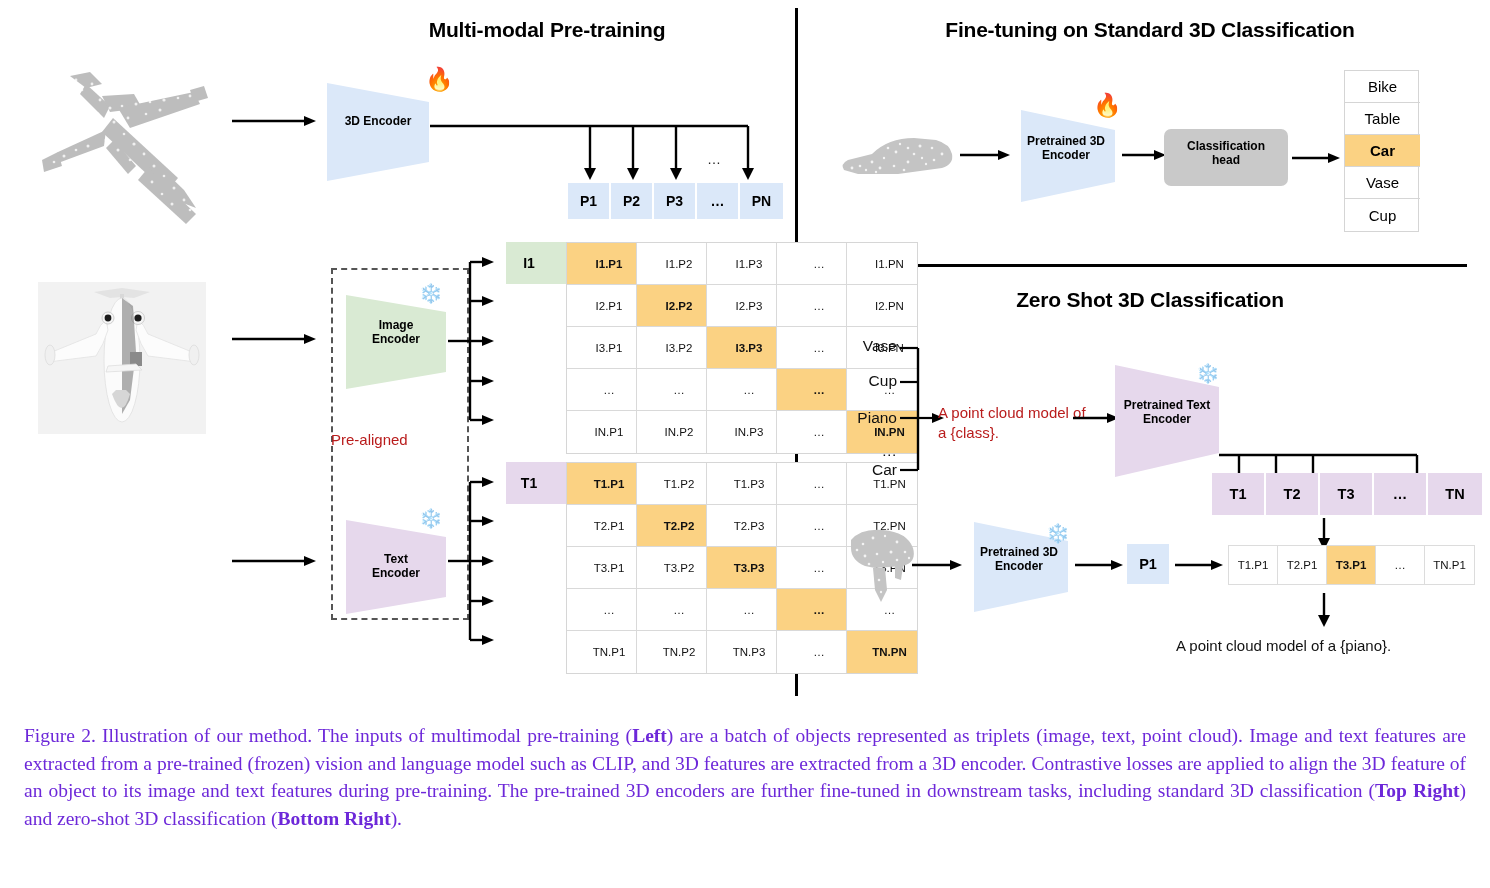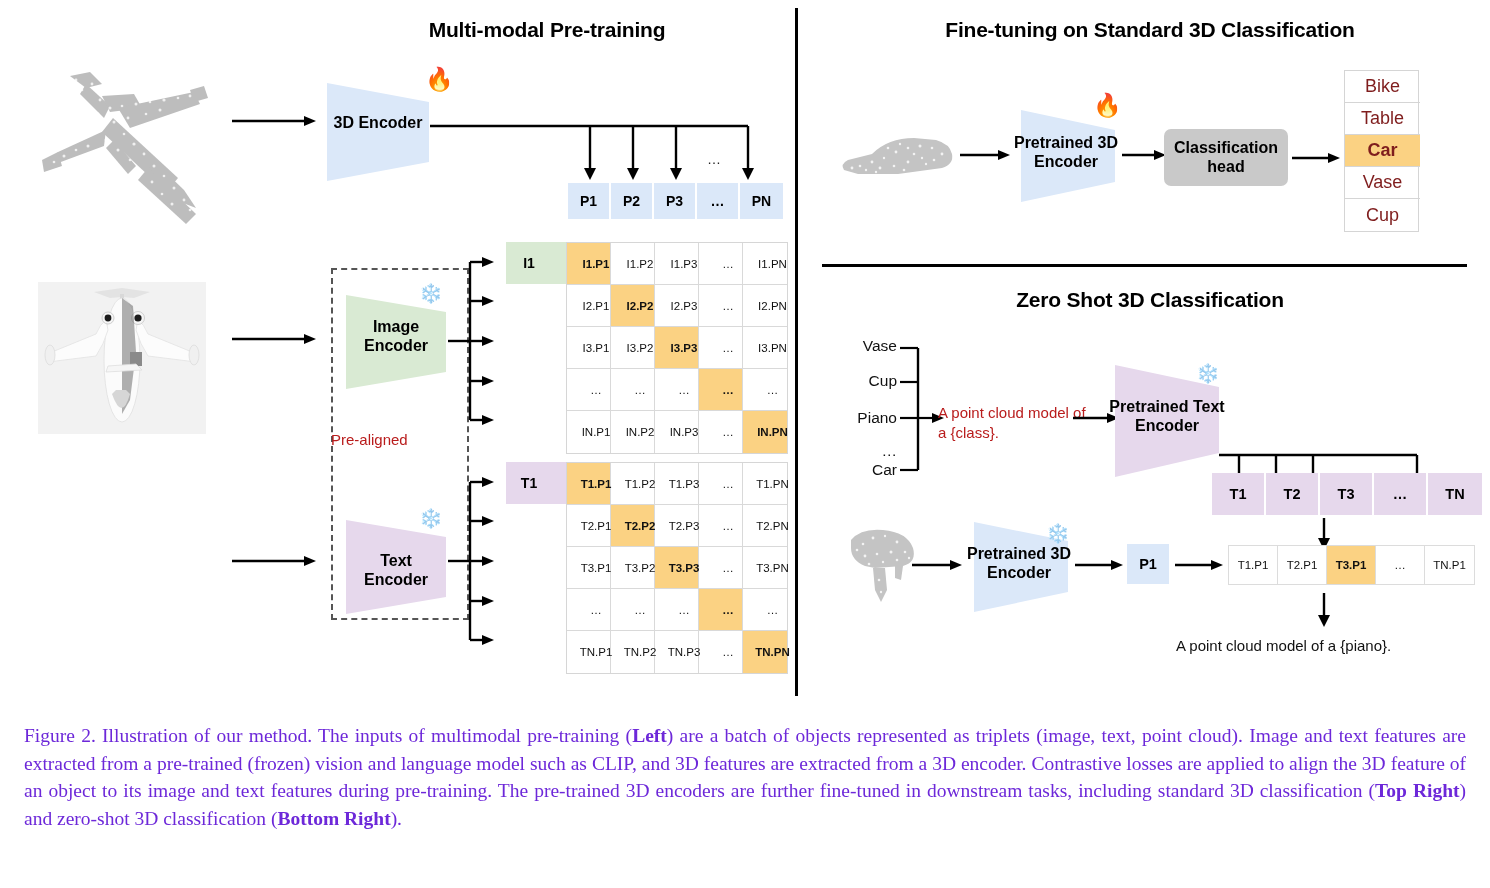--- a/index.html
+++ b/index.html
@@ -1,36 +1,36 @@
 <!DOCTYPE html>
 <html><head>
 <meta charset="utf-8">
 <style>
   html,body{margin:0;padding:0;background:#ffffff;}
   body{width:1490px;height:888px;position:relative;font-family:"Liberation Sans",sans-serif;overflow:hidden;}
   .fig{position:absolute;left:0;top:0;width:1490px;height:888px;text-decoration:underline;}
   .abs{position:absolute;}
   .ttl{font-weight:bold;font-size:21px;color:#000;text-align:center;font-family:"Liberation Sans",sans-serif;letter-spacing:-0.2px;}
-  .encLbl{font-weight:bold;font-size:16px;color:#000;text-align:center;line-height:1.18;pointer-events:none;}
+  .encLbl{font-weight:bold;font-size:12px;color:#000;text-align:center;line-height:1.18;pointer-events:none;}
   .cellTxt{font-size:11.5px;color:#111;display:flex;align-items:center;justify-content:center;box-sizing:border-box;}
   .cellTxt.hl{background:#fbd283;font-weight:bold;}
   .mrow{display:flex;}
   .matrix{border:1px solid #d6d6d6;background:#fff;box-sizing:border-box;}
-  .mcell{width:44px;height:42px;border-right:1px solid #d9d9d9;border-bottom:1px solid #d9d9d9;padding-left:15px;}
+  .mcell{width:70px;height:42px;border-right:1px solid #d9d9d9;border-bottom:1px solid #d9d9d9;padding-left:15px;}
   .mrow:last-child .mcell{border-bottom:none;}
   .mcell:last-child{border-right:none;}
   .tagbox{width:46px;height:42px;font-weight:bold;font-size:14px;display:flex;align-items:center;justify-content:center;box-sizing:border-box;}
   .tagcol{display:flex;}
   .green{background:#d9ead3;}
   .purple{background:#e6d8ec;}
   .pbox{width:43px;height:36px;background:#dbe8f9;border-right:2px solid #ffffff;display:flex;align-items:center;justify-content:center;font-weight:bold;font-size:14px;box-sizing:border-box;}
   .pbox:last-child{border-right:none;}
   .tbox{width:54px;height:42px;background:#e6d8ec;border-right:2px solid #fff;display:flex;align-items:center;justify-content:center;font-weight:bold;font-size:14.5px;box-sizing:border-box;}
   .tbox:last-child{border-right:none;}
-  .clsItem{width:75px;height:32px;border-bottom:1px solid #d5d5d5;display:flex;align-items:center;justify-content:center;font-size:18px;color:#7f1d1d;box-sizing:border-box;}
+  .clsItem{width:75px;height:32px;border-bottom:1px solid #d5d5d5;display:flex;align-items:center;justify-content:center;font-size:15px;color:#000000;box-sizing:border-box;}
   .clsItem:last-child{border-bottom:none;}
   .clsItem.sel{background:#fbd283;font-weight:bold;}
   .simcell{width:49px;height:38px;border-right:1px solid #dcdcdc;display:flex;align-items:center;justify-content:center;font-size:11.5px;color:#111;box-sizing:border-box;}
   .simcell:last-child{border-right:none;}
   .simcell.hl{background:#fbd283;font-weight:bold;}
   .plainTxt{font-size:15px;color:#b91c1c;text-align:left;line-height:1.3;}
   .capt{font-family:"Liberation Serif",serif;font-size:19.5px;color:#6d28d9;line-height:1.42;text-align:justify;}
   .dashbox{border:2px dashed #555;box-sizing:border-box;}
   svg{display:block;overflow:visible;}
   .flame{font-size:23px;line-height:1;}

